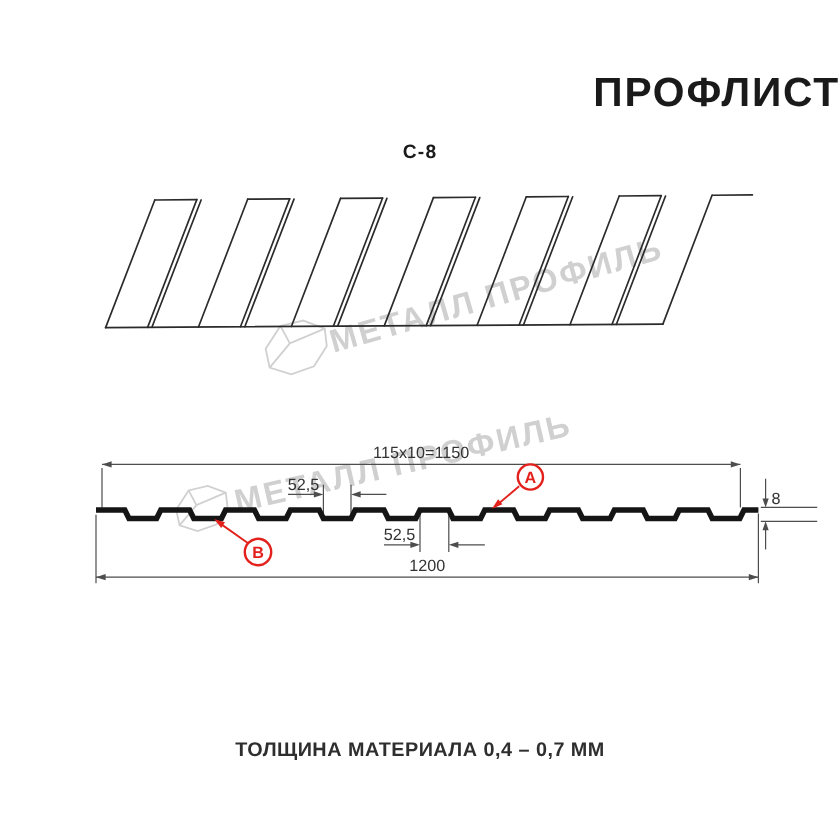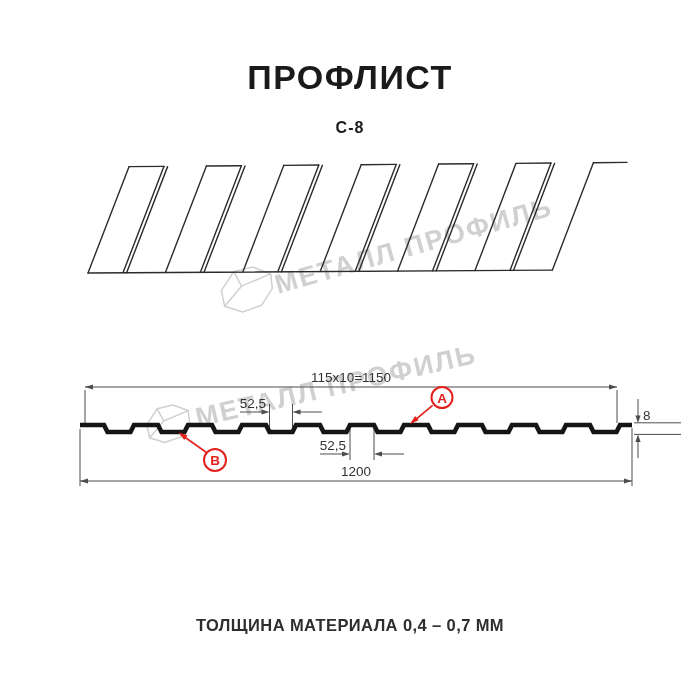--- a/index.html
+++ b/index.html
@@ -10,21 +10,21 @@
     --line3d:#2b2b2b;
     --prof:#151515;
     --bg:#ffffff;
   }
   html,body{margin:0;padding:0;background:var(--bg);}
   .page{
     position:relative;width:700px;height:700px;background:var(--bg);
     font-family:"Liberation Sans", sans-serif;overflow:hidden;
   }
   .title{
-    position:absolute;left:0;top:58px;width:700px;text-align:center;
+    position:absolute;left:0;top:58px;width:700px;text-align:right;
     font-size:34px;font-weight:800;letter-spacing:1.5px;color:var(--ink);
   }
   .subtitle{
     position:absolute;left:0;top:100px;width:700px;text-align:center;
     font-size:16px;font-weight:700;letter-spacing:1px;color:var(--ink);margin-top:19px;
   }
   .footnote{
     position:absolute;left:0;top:616px;width:700px;text-align:center;
     font-size:16.5px;font-weight:700;letter-spacing:0.4px;color:#2e2e2e;
   }

